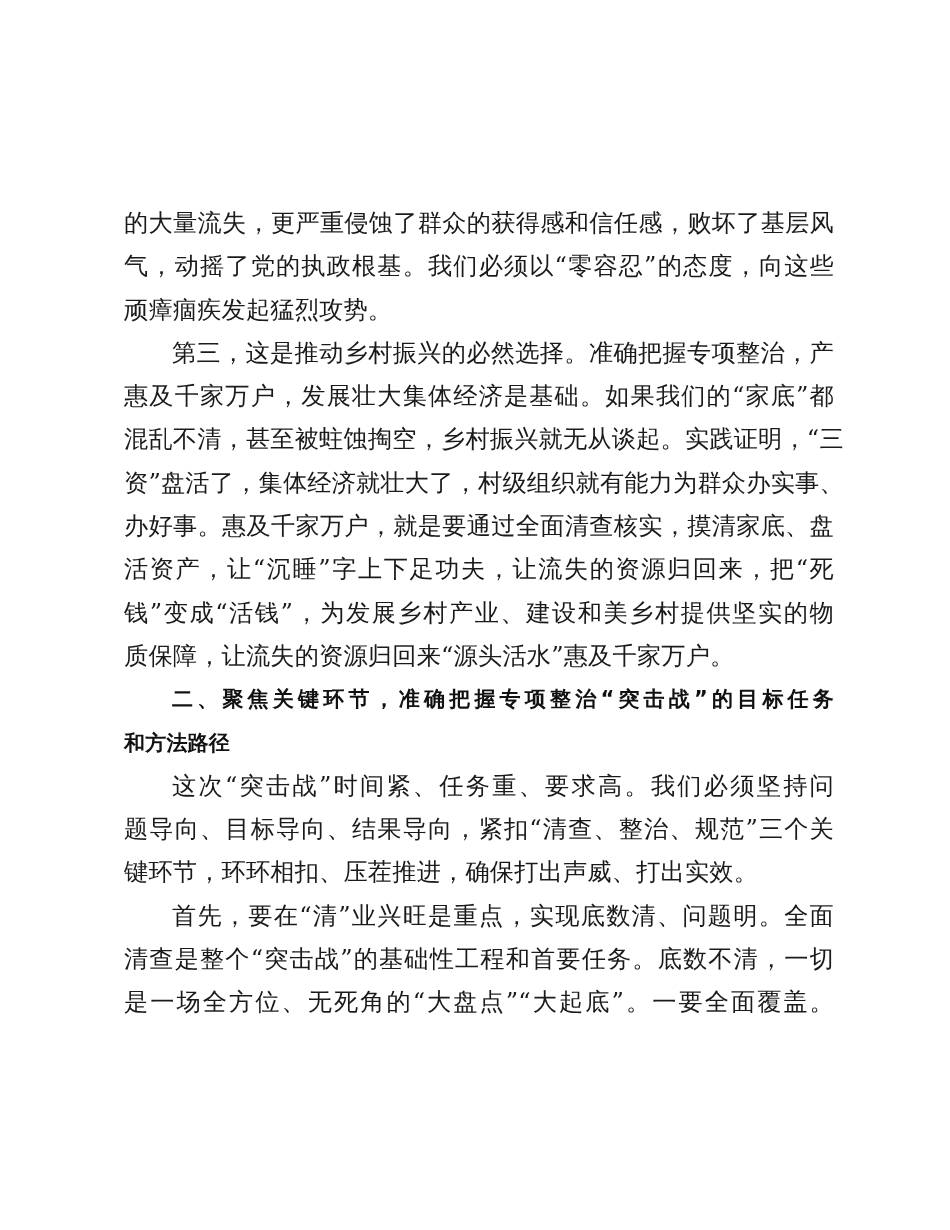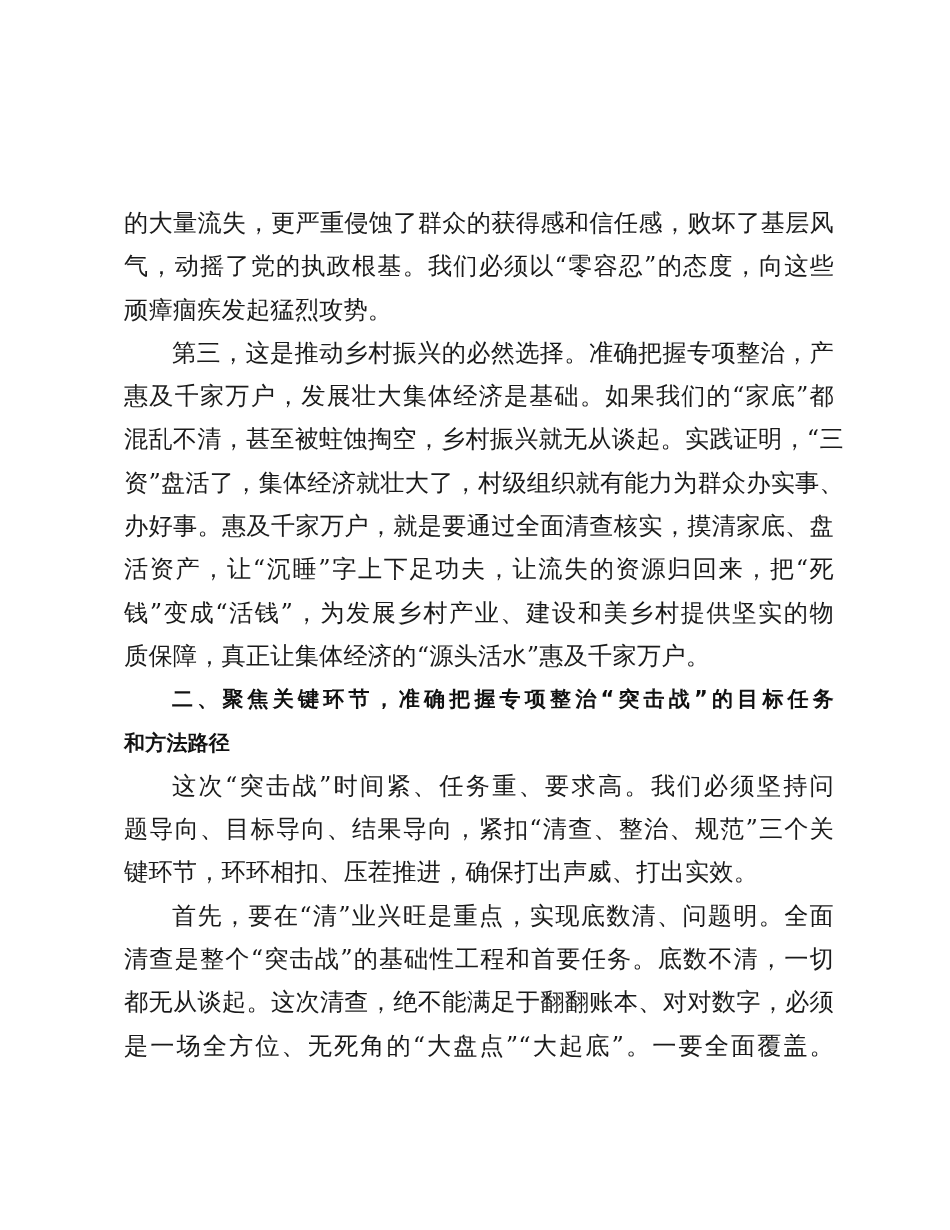--- a/index.html
+++ b/index.html
@@ -65,35 +65,34 @@
     </div>
 
     <div>
       <span class="line justify indent">第三，这是推动乡村振兴的必然选择。准确把握专项整治，产</span>
       <span class="line justify">惠及千家万户，发展壮大集体经济是基础。如果我们的“家底”都</span>
       <span class="line justify">混乱不清，甚至被蛀蚀掏空，乡村振兴就无从谈起。实践证明，“三</span>
       <span class="line justify">资”盘活了，集体经济就壮大了，村级组织就有能力为群众办实事、</span>
       <span class="line justify">办好事。惠及千家万户，就是要通过全面清查核实，摸清家底、盘</span>
       <span class="line justify">活资产，让“沉睡”字上下足功夫，让流失的资源归回来，把“死</span>
       <span class="line justify">钱”变成“活钱”，为发展乡村产业、建设和美乡村提供坚实的物</span>
-      <span class="line">质保障，真正让集体经济的“源头活水”惠及千家万户。</span>
+      <span class="line">质保障，让流失的资源归回来“源头活水”惠及千家万户。</span>
     </div>
 
     <div>
       <span class="line justify indent heading">二、聚焦关键环节，准确把握专项整治“突击战”的目标任务</span>
       <span class="line heading">和方法路径</span>
     </div>
 
     <div>
       <span class="line justify indent">这次“突击战”时间紧、任务重、要求高。我们必须坚持问</span>
       <span class="line justify">题导向、目标导向、结果导向，紧扣“清查、整治、规范”三个关</span>
       <span class="line">键环节，环环相扣、压茬推进，确保打出声威、打出实效。</span>
     </div>
 
     <div>
       <span class="line justify indent">首先，要在“清”业兴旺是重点，实现底数清、问题明。全面</span>
       <span class="line justify">清查是整个“突击战”的基础性工程和首要任务。底数不清，一切</span>
-      <span class="line justify">都无从谈起。这次清查，绝不能满足于翻翻账本、对对数字，必须</span>
       <span class="line justify">是一场全方位、无死角的“大盘点”“大起底”。一要全面覆盖。</span>
     </div>
 
   </div>
 </div>
 
 </body></html>

